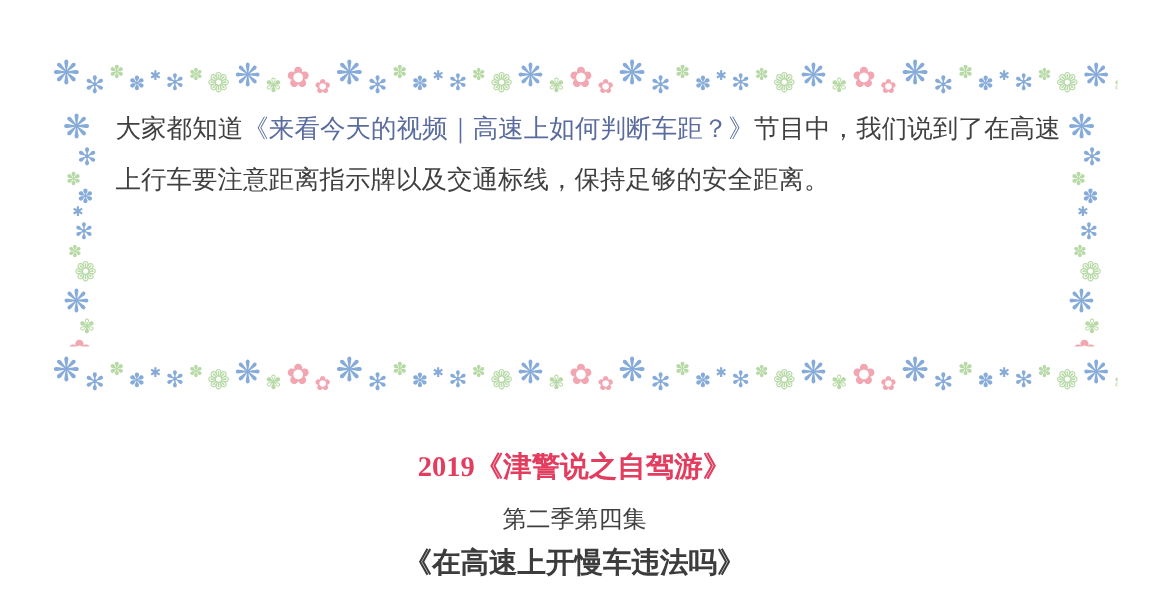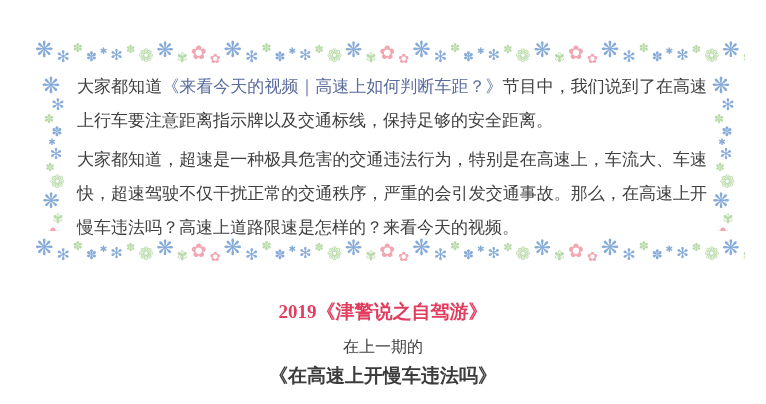--- a/index.html
+++ b/index.html
@@ -233,23 +233,22 @@
         <span class="flower" style="color: rgb(135, 171, 217); font-size: 15px; transform: translateX(2px);">✻</span>
         <span class="flower" style="color: rgb(182, 217, 165); font-size: 11px; transform: translateX(-4px);">✽</span>
         <span class="flower" style="color: rgb(182, 217, 165); font-size: 18px; transform: translateX(3px);">❁</span>
         <span class="flower" style="color: rgb(135, 171, 217); font-size: 21px; transform: translateX(-3px);">❋</span>
         <span class="flower" style="color: rgb(182, 217, 165); font-size: 13px; transform: translateX(4px);">✾</span>
         <span class="flower" style="color: rgb(242, 166, 178); font-size: 19px; transform: translateX(-1px);">✿</span>
       </div>
 
     <div class="box-content">
       <p><span>大家都知道</span><a class="episode-link">《来看今天的视频｜高速上如何判断车距？》</a><span>节目中，我们说到了在高速上行车要注意距离指示牌以及交通标线，保持足够的安全距离。</span></p>
-      <p>大家都知道，超速是一种极具危害的交通违法行为，特别是在高速上，车流大、车速快，超速驾驶不仅干扰正常的交通秩序，严重的会引发交通事故。那么，在高速上开慢车违法吗？高速上道路限速是怎样的？来看今天的视频。</p>
     </div>
   </div>
 
   <div class="footer-titles">
     <p class="series-title">2019《津警说之自驾游》</p>
-    <p class="episode-number">在上一期的</p>
+    <p class="episode-number">第二季第四集</p>
     <p class="episode-title">《在高速上开慢车违法吗》</p>
   </div>
 
 </div>
 
 </body></html>

